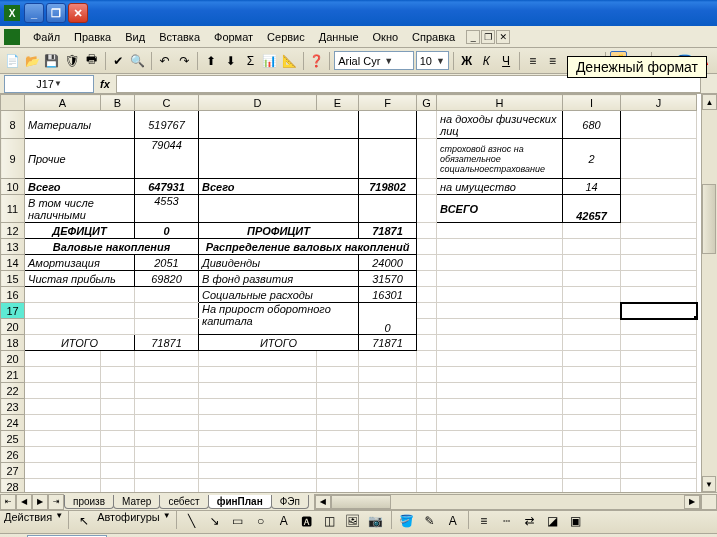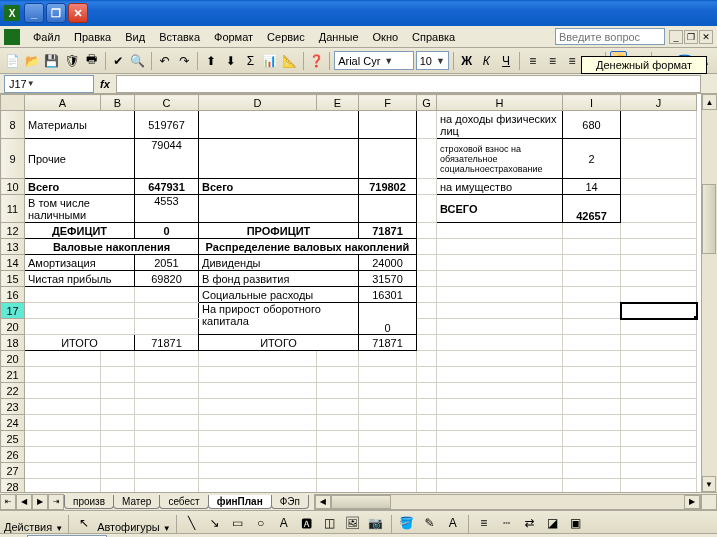--- a/index.html
+++ b/index.html
@@ -17,54 +17,54 @@
 .helpbox input { width: 110px; height: 17px; font-size: 11px; padding: 0 3px; border: 1px solid #7f9db9; color: #999; }
 .mdi-btns { display: flex; gap: 1px; margin-left: 4px; }
 .mdi-btn { width: 14px; height: 14px; background: #ece9d8; border: 1px solid #aca899; display: flex; align-items: center; justify-content: center; font-size: 9px; cursor: pointer; }
 .toolbar { background: linear-gradient(to bottom, #ece9d8, #e0dbc5); height: 26px; display: flex; align-items: center; padding: 0 4px; border-bottom: 1px solid #aca899; gap: 2px; }
 .tbtn { width: 20px; height: 20px; display: flex; align-items: center; justify-content: center; cursor: pointer; border: 1px solid transparent; border-radius: 2px; font-size: 12px; }
 .tsep { width: 1px; height: 18px; background: #aca899; margin: 0 2px; }
 .fontbox { border: 1px solid #7f9db9; background: white; height: 19px; padding: 0 3px; display: flex; align-items: center; gap: 4px; }
 .fontbox .dd { color: #333; font-size: 9px; }
 .tbtn.active { border-color: #316ac5; background: #fcd48b; }
 .formulabar { background: #ece9d8; height: 20px; display: flex; align-items: center; border-bottom: 1px solid #aca899; }
-.namebox { width: 90px; border: 1px solid #7f9db9; background: white; height: 18px; margin-left: 4px; padding: 0 4px; display: flex; align-items: center; justify-content: flex-start; }
+.namebox { width: 90px; border: 1px solid #7f9db9; background: white; height: 18px; margin-left: 4px; padding: 0 4px; display: flex; align-items: center; justify-content: center; }
 .namebox .dd { color: #333; font-size: 8px; }
 .fx { margin: 0 6px; font-style: italic; font-weight: bold; cursor: pointer; }
 .fcontent { flex: 1; border: 1px solid #aca899; background: white; height: 18px; margin-right: 16px; }
-.tooltip { position: absolute; right: 10px; top: 56px; background: #ffffe1; border: 1px solid #000; padding: 2px 14px; font-size: 11px; z-index: 100; text-align: center; }
+.tooltip { position: absolute; right: 10px; top: 56px; background: #ffffe1; border: 1px solid #000; padding: 2px 8px; font-size: 14px; z-index: 100; text-align: center; }
 .grid-wrap { position: relative; background: white; height: 398px; display: flex; }
 .grid-main { flex: 1; overflow: hidden; position: relative; }
 .grid { border-collapse: collapse; table-layout: fixed; }
 .grid th, .grid td { border: 1px solid #d0cdb9; height: 16px; padding: 0 3px; font-size: 11px; vertical-align: middle; overflow: hidden; white-space: nowrap; }
 .grid th { background: linear-gradient(to bottom, #f5f3e8, #e8e4d1); font-weight: normal; text-align: center; border-color: #aca899; position: sticky; }
 .grid .rowhead { width: 24px; text-align: center; background: linear-gradient(to right, #f5f3e8, #e8e4d1); border-color: #aca899; }
 .grid td { background: white; border-color: #d4d0c8; }
 .grid .corner { background: #e8e4d1; }
-.cell { font-family: 'Arial', sans-serif; font-size: 10px; }
+.cell { font-family: 'Arial', sans-serif; font-size: 10px; font-style: italic; }
 .cellR { text-align: center; }
 .cellC { text-align: center; margin-left: 32px; }
 .cellB { font-weight: bold; }
 .bth { border: 1px solid #000 !important; }
 .bleft { border-left: 1px solid #000 !important; }
 .bright { border-right: 1px solid #000 !important; }
 .selcell { border: 2px solid #000 !important; position: relative; }
 .selcell::after { content: ''; position: absolute; right: -3px; bottom: -3px; width: 5px; height: 5px; background: #000; }
 .sheettabs { background: #ece9d8; height: 18px; display: flex; align-items: center; border-top: 1px solid #aca899; font-size: 10px; }
 .tabscroll { display: flex; }
 .tsbtn { width: 16px; height: 16px; border: 1px solid #aca899; background: #ece9d8; display: flex; align-items: center; justify-content: center; cursor: pointer; font-size: 8px; }
 .tab { padding: 1px 8px; background: #ece9d8; border: 1px solid #808080; border-top: none; border-radius: 0 0 4px 4px; margin-right: -1px; cursor: pointer; }
 .tab.active { background: white; font-weight: bold; }
 .hscroll { flex: 1; background: #e8e4d1; border: 1px solid #aca899; height: 16px; margin-left: 6px; position: relative; }
 .hscroll .thumb { position: absolute; left: 16px; width: 60px; height: 14px; background: linear-gradient(to bottom, #ece9d8, #d0cdb9); border: 1px solid #aca899; }
 .hscroll .arr { position: absolute; width: 16px; height: 14px; background: #ece9d8; border: 1px solid #aca899; display: flex; align-items: center; justify-content: center; font-size: 8px; top: 0; }
 .vscroll { width: 16px; background: #e8e4d1; border-left: 1px solid #aca899; position: relative; }
 .vscroll .arr { height: 16px; background: #ece9d8; border: 1px solid #aca899; display: flex; align-items: center; justify-content: center; font-size: 8px; }
 .vscroll .thumb { position: absolute; top: 90px; height: 70px; width: 14px; background: linear-gradient(to right, #ece9d8, #d0cdb9); border: 1px solid #aca899; }
-.drawbar { background: linear-gradient(to bottom, #ece9d8, #e0dbc5); height: 24px; display: flex; align-items: flex-end; padding: 0 4px; border-top: 1px solid #aca899; border-bottom: 1px solid #aca899; gap: 3px; font-size: 11px; }
+.drawbar { background: linear-gradient(to bottom, #ece9d8, #e0dbc5); height: 24px; display: flex; align-items: flex-start; padding: 0 4px; border-top: 1px solid #aca899; border-bottom: 1px solid #aca899; gap: 3px; font-size: 11px; }
 .drawbar2 { background: linear-gradient(to bottom, #ece9d8, #e0dbc5); height: 22px; display: flex; align-items: center; padding: 0 4px; border-bottom: 1px solid #aca899; gap: 3px; }
 </style>
 </head>
 <body>
 
 <div class="titlebar">
   <div class="app-icon">X</div>
   <div class="winbtns">
     <div class="winbtn">_</div>
     <div class="winbtn">❐</div>
@@ -76,23 +76,20 @@
   <div class="xlicon"></div>
   <div class="menuitem">Файл</div>
   <div class="menuitem">Правка</div>
   <div class="menuitem">Вид</div>
   <div class="menuitem">Вставка</div>
   <div class="menuitem">Формат</div>
   <div class="menuitem">Сервис</div>
   <div class="menuitem">Данные</div>
   <div class="menuitem">Окно</div>
   <div class="menuitem">Справка</div>
-  <div class="helpbox">
-    <input type="text" placeholder="Введите вопрос" style="">
-  </div>
   <div class="mdi-btns">
     <div class="mdi-btn">_</div>
     <div class="mdi-btn">❐</div>
     <div class="mdi-btn">✕</div>
   </div>
 </div>
 
 <div class="toolbar">
   <div class="tbtn">📄</div>
   <div class="tbtn">📂</div>

